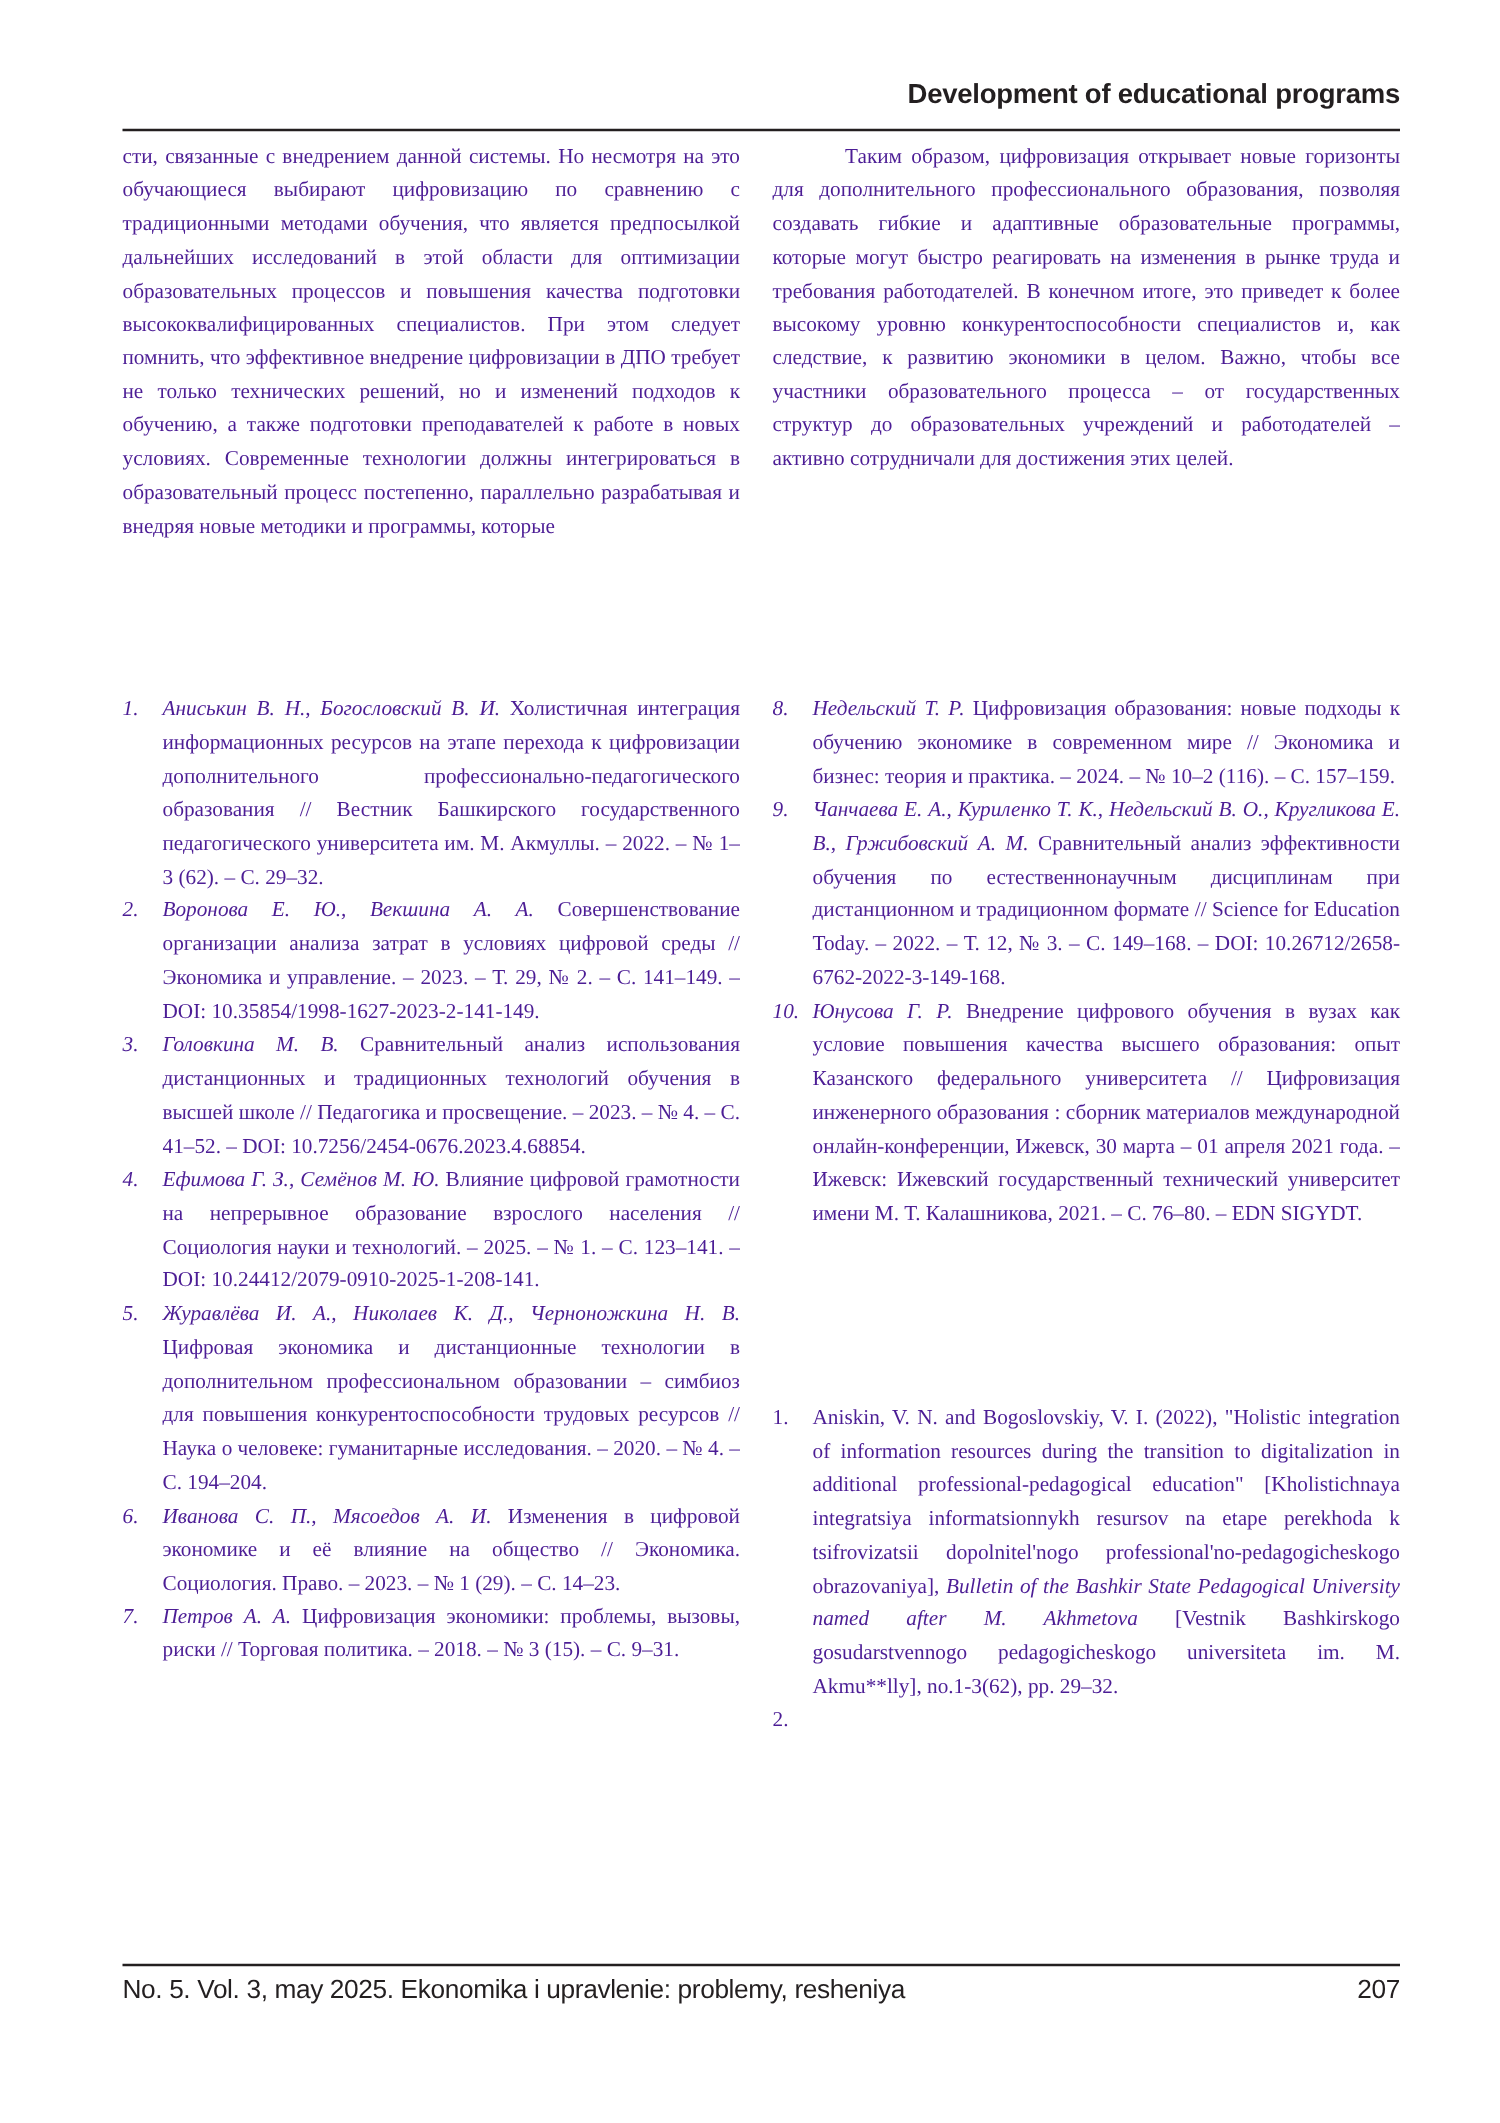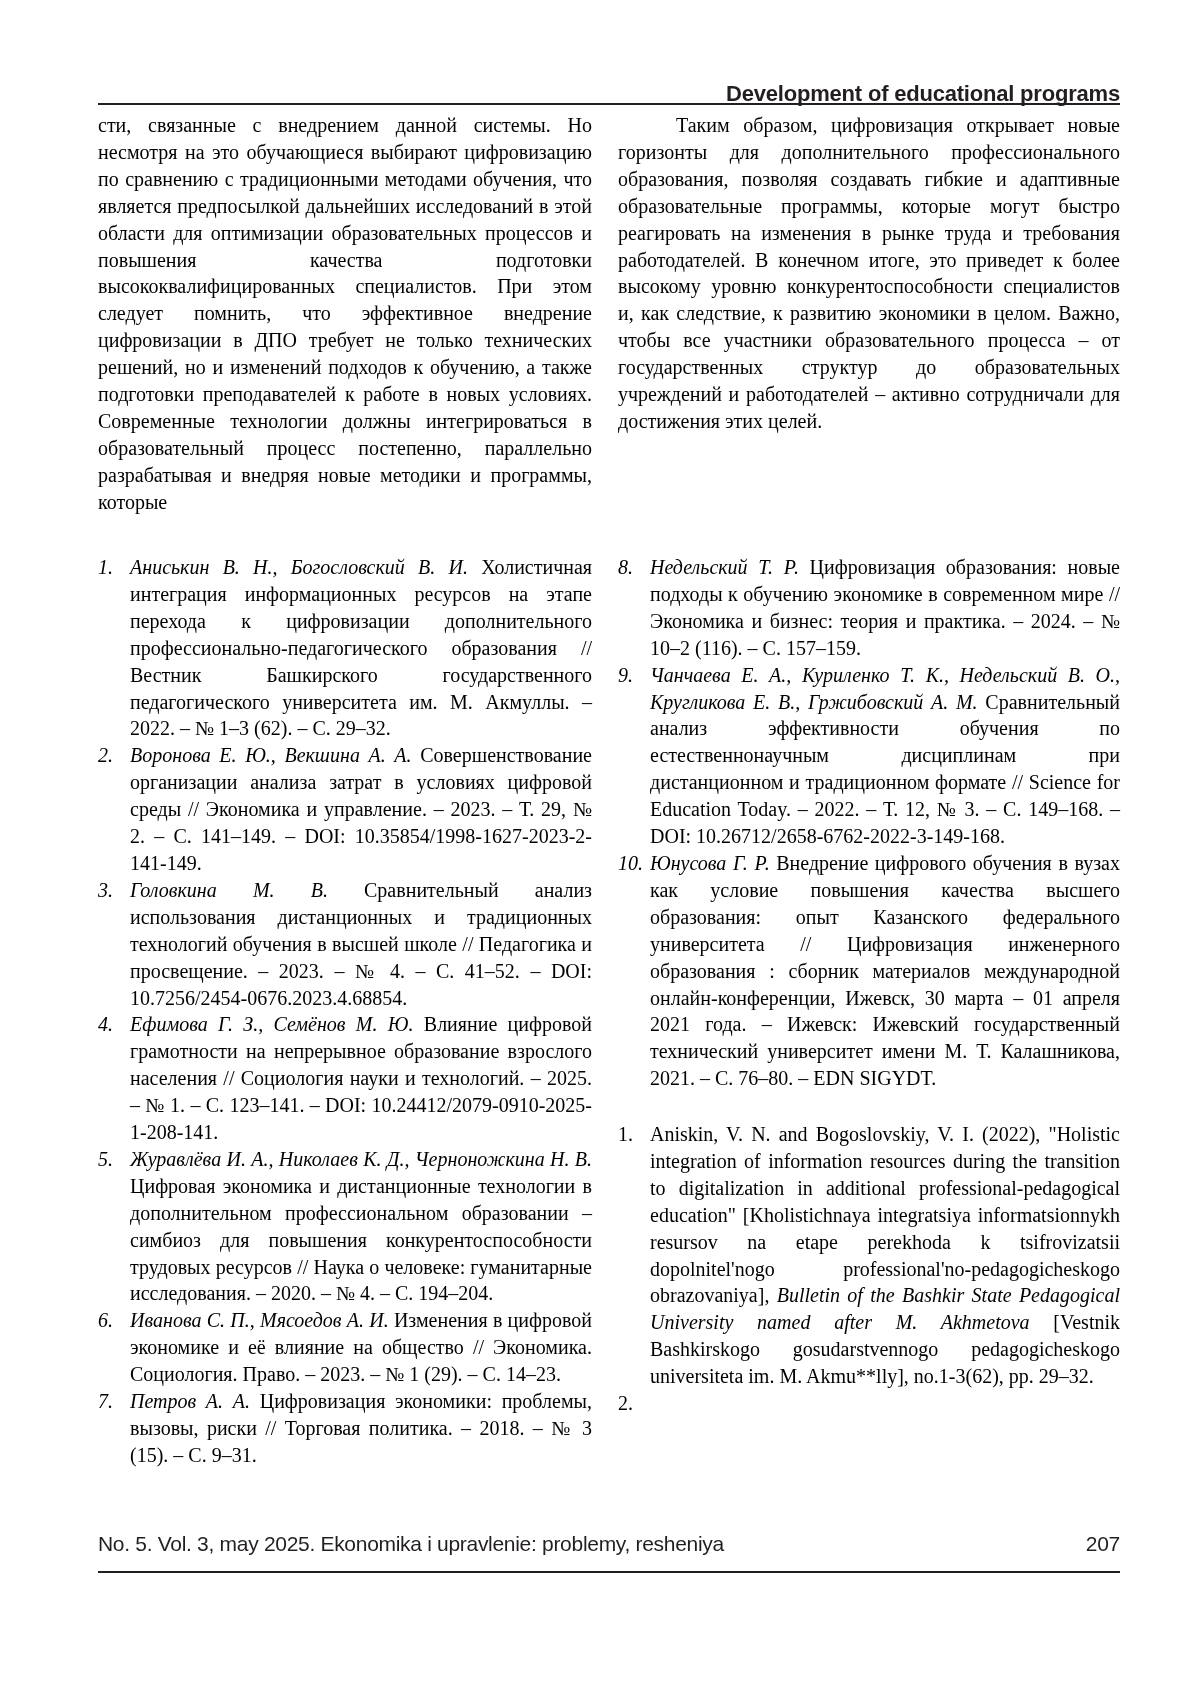--- a/index.html
+++ b/index.html
@@ -1,29 +1,29 @@
 <!DOCTYPE html>
 <html><head>
 <meta charset="utf-8">
 <style>
   html, body { margin: 0; padding: 0; background: #ffffff; }
   body { width: 1200px; height: 1698px; position: relative; overflow: hidden; color: #231f20; }
   .running-head {
     position: absolute; top: 62px; right: 80px;
     font-family: "Liberation Sans", sans-serif; font-weight: bold; font-size: 22px;
-    letter-spacing: -0.2px; color: #231f20; margin-top: 19px;
+    letter-spacing: -0.2px; color: #231f20;
   }
   .rule {
     position: absolute; left: 98px; width: 1022px; height: 2px; background: #231f20;
   }
   .rule.top { top: 103px; }
   .rule.bottom { top: 1571px; }
   .column {
-    position: absolute; font-family: "Liberation Serif", serif; font-size: 20px;
-    line-height: 26.9px; text-align: justify; color: #000000;
+    position: absolute; font-family: "Liberation Serif", serif; font-size: 17px;
+    line-height: 26.9px; text-align: justify; color: #4c1d95;
   }
   .col-left { left: 98px; width: 494px; }
   .col-right { left: 618px; width: 502px; }
   .body-left { top: 112px; }
   .body-right { top: 112px; }
   p { margin: 0; hyphens: manual; }
   p.indent { text-indent: 58px; }
   .section-title {
     font-weight: bold; text-align: center; margin: 0; line-height: 26.9px;
   }
@@ -32,21 +32,21 @@
   .refs-right-en { top: 1121px; }
   ol.refs { list-style: none; margin: 0; padding: 0; }
   ol.refs li { position: relative; padding-left: 32px; text-align: justify; }
   ol.refs li .num {
     position: absolute; left: 0; top: 0; font-style: italic;
   }
   ol.refs.en li .num { font-style: normal; }
   .authors { font-style: italic; }
   .it { font-style: italic; }
   .footer {
-    position: absolute; top: 1532px; left: 98px; width: 1022px;
+    position: absolute; top: 1580px; left: 98px; width: 1022px;
     font-family: "Liberation Sans", sans-serif; font-size: 21px; color: #231f20;
     display: flex; justify-content: space-between; letter-spacing: -0.3px;
   }
 </style>
 </head>
 <body>
 
 <div class="running-head">Development of educational programs</div>
 <div class="rule top"></div>
 

